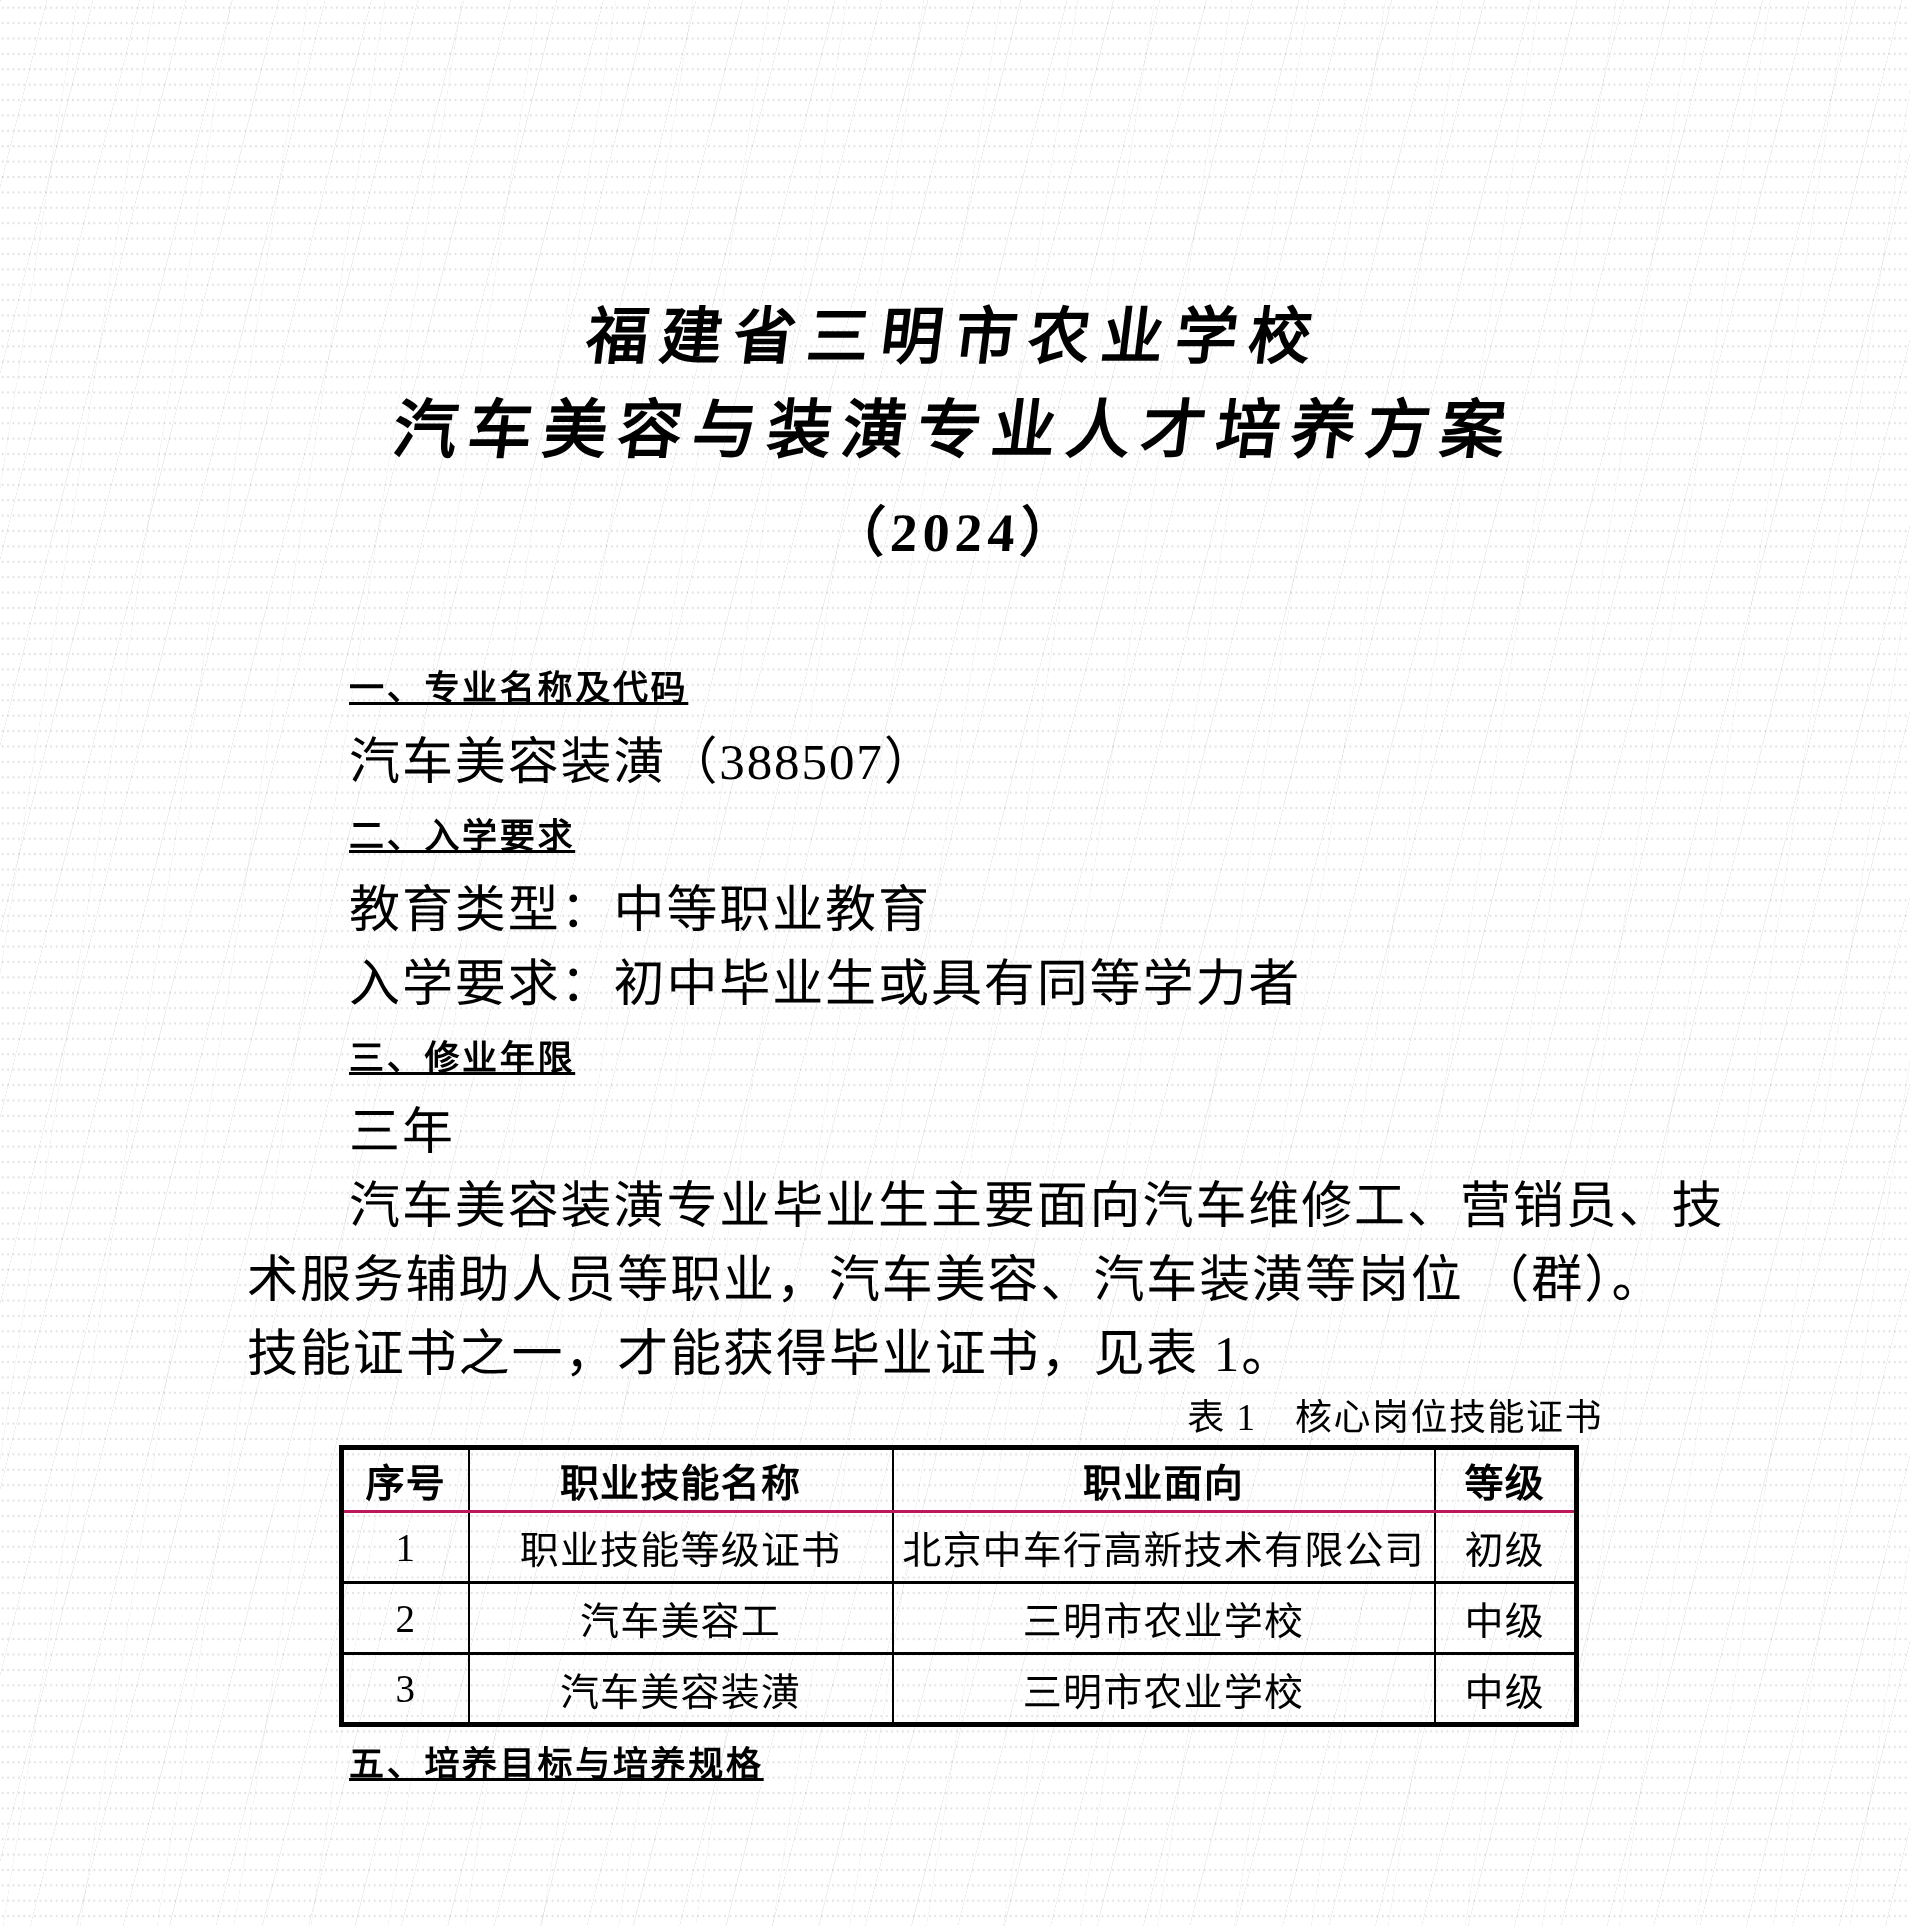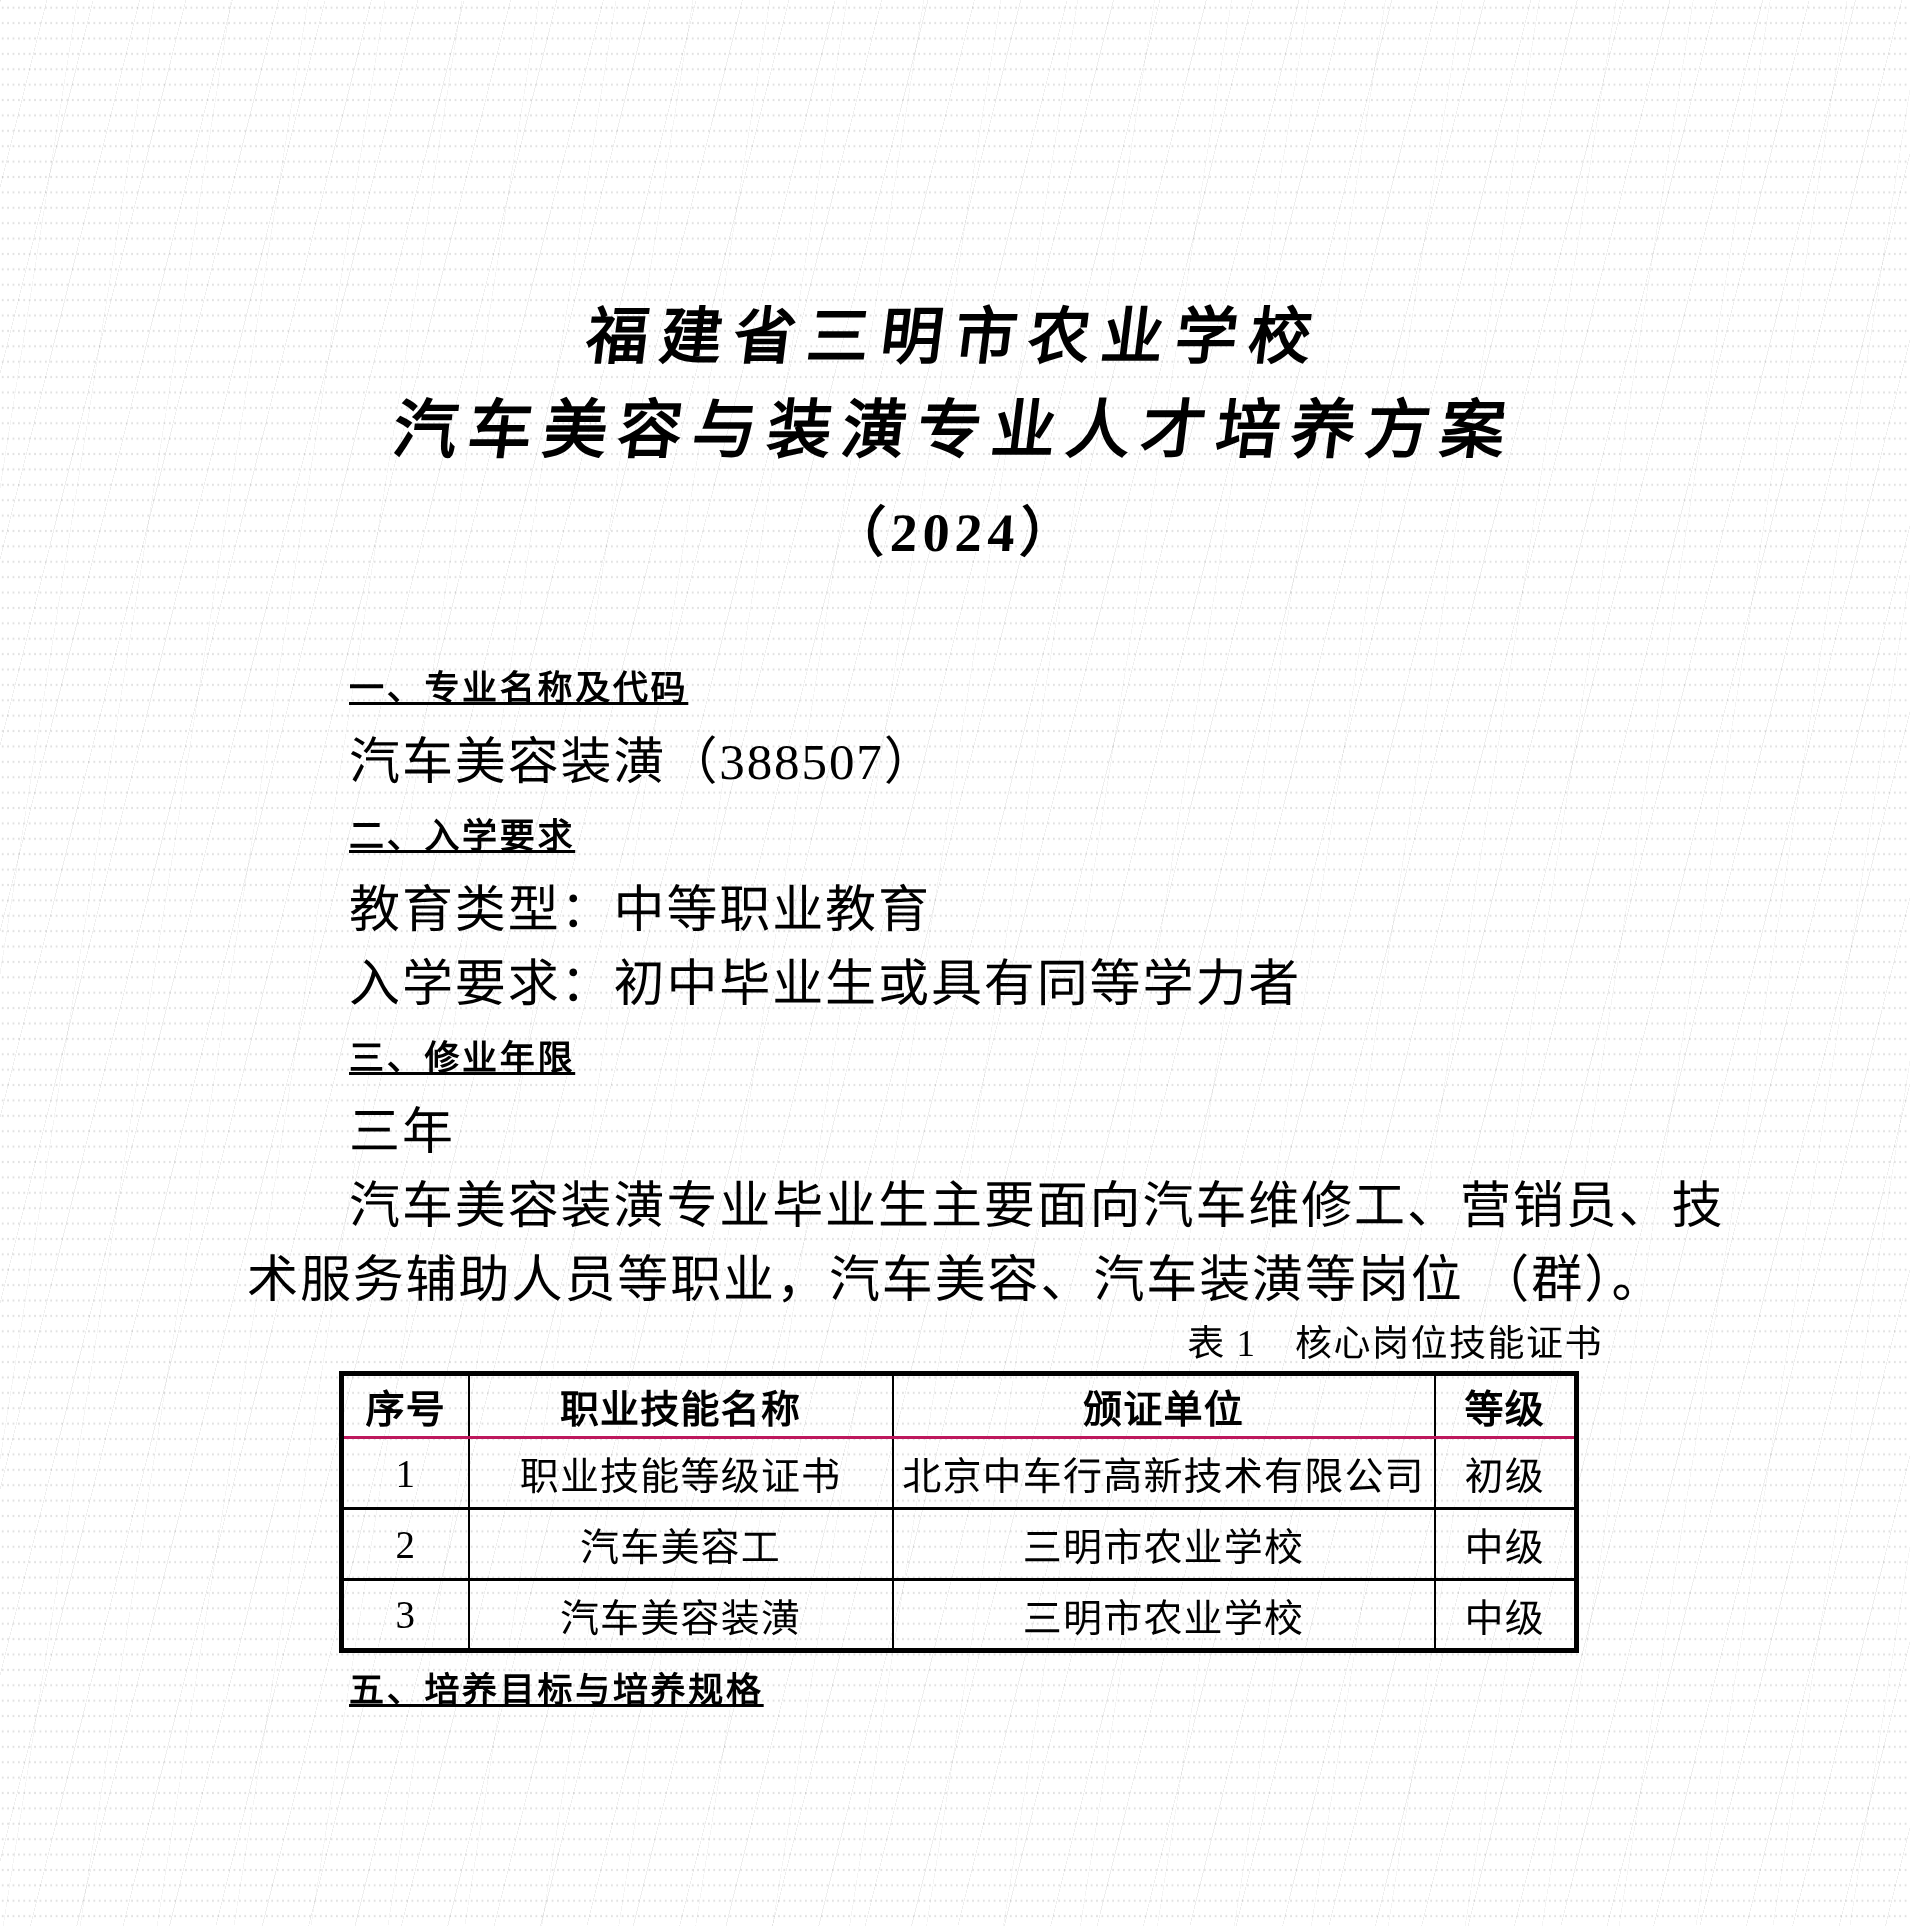--- a/index.html
+++ b/index.html
@@ -126,35 +126,36 @@
 
     <div class="line h ind">二、入学要求</div>
     <div class="line ind">教育类型：中等职业教育</div>
     <div class="line ind">入学要求：初中毕业生或具有同等学力者</div>
 
     <div class="line h ind">三、修业年限</div>
     <div class="line ind">三年</div>
 
     <div class="line ind">汽车美容装潢专业毕业生主要面向汽车维修工、营销员、技</div>
     <div class="line">术服务辅助人员等职业，汽车美容、汽车装潢等岗位 （群）。</div>
+    <div class="line">技能证书之一，才能获得毕业证书，见表 1。</div>
 
     <div class="caption">表 1　核心岗位技能证书</div>
 
     <table id="cert-table">
       <colgroup>
         <col class="c-no">
           <col class="c-name">
           <col class="c-org">
           <col class="c-lvl">
       </colgroup>
       <tbody>
         <tr class="hdr">
           <th>序号</th>
           <th>职业技能名称</th>
-          <th>颁证单位</th>
+          <th>职业面向</th>
           <th>等级</th>
         </tr>
         <tr>
           <td>1</td>
           <td>职业技能等级证书</td>
           <td>北京中车行高新技术有限公司</td>
           <td>初级</td>
         </tr>
         <tr>
           <td>2</td>

